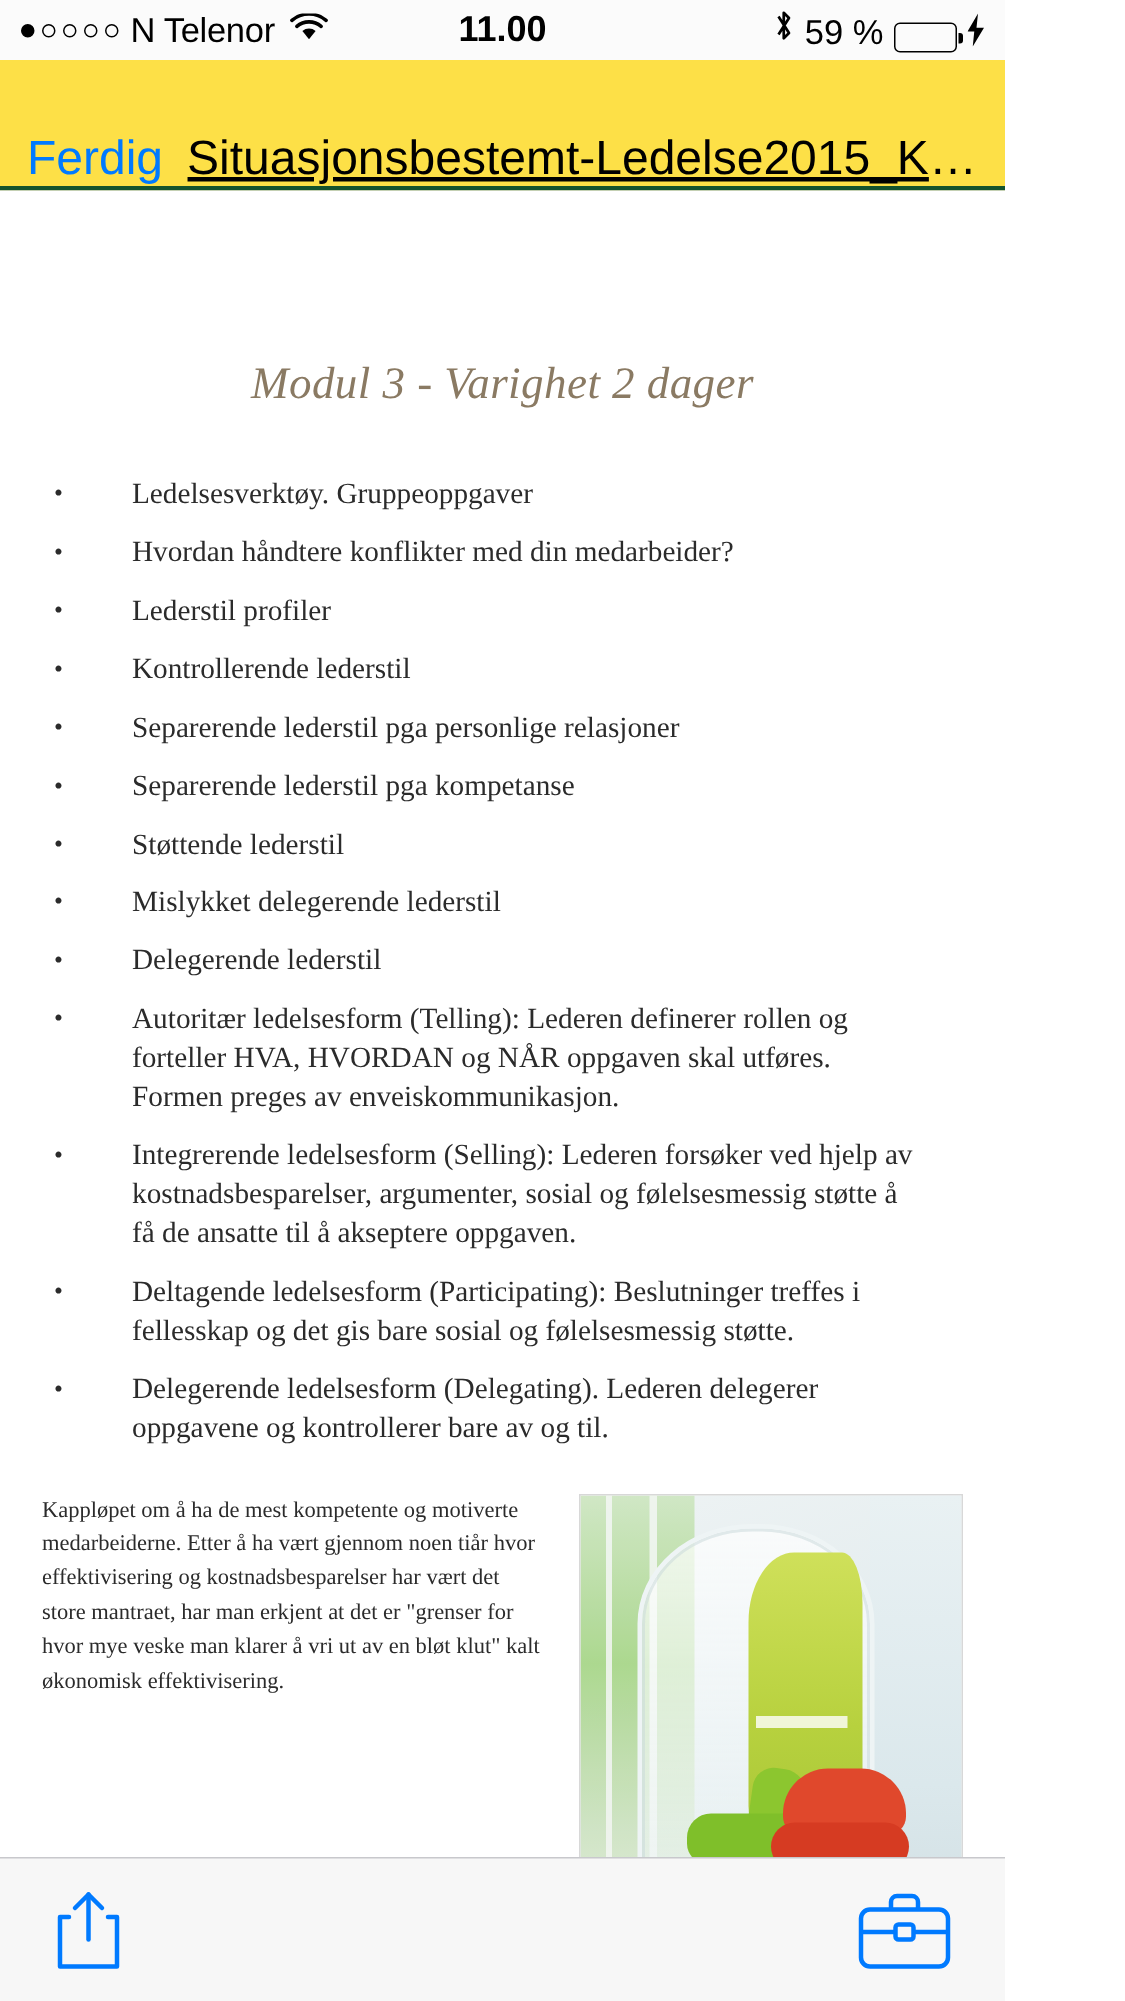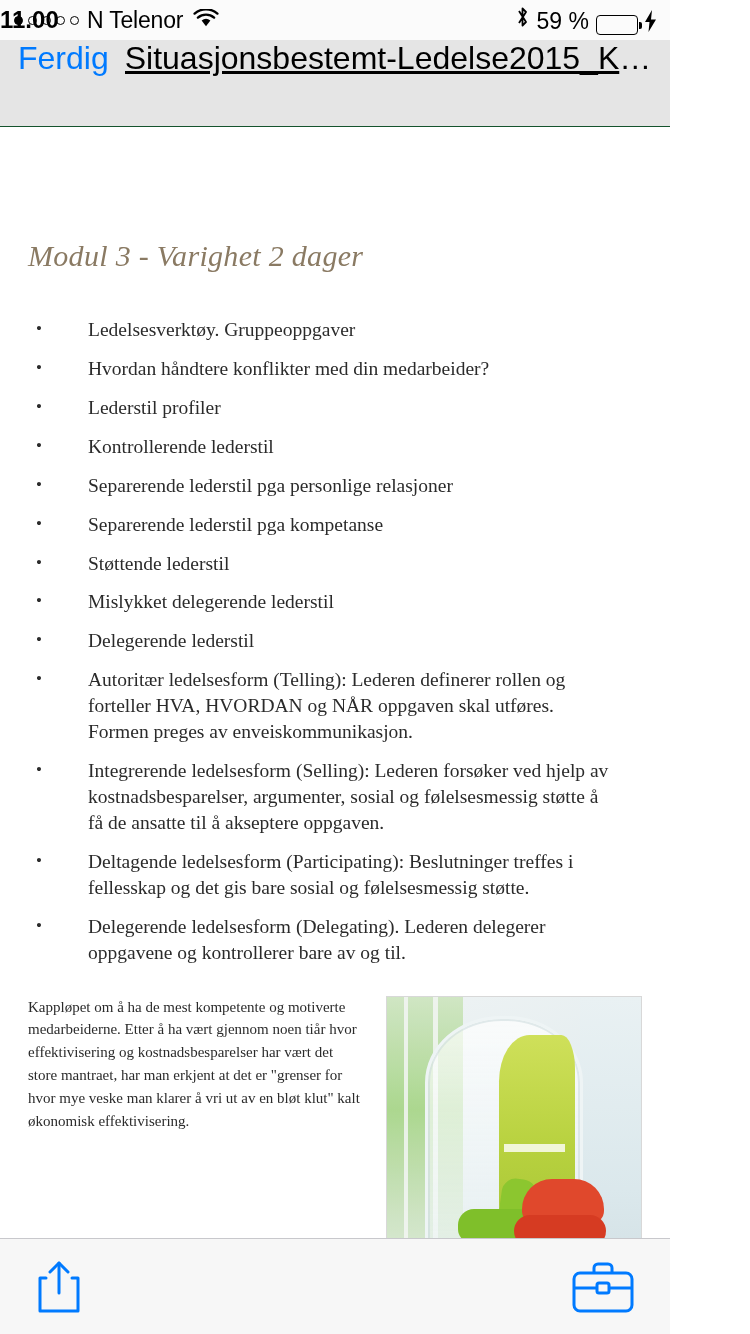--- a/index.html
+++ b/index.html
@@ -59,21 +59,21 @@
     letter-spacing: -0.2px;
     font-weight: 400;
   }
   .wifi-icon {
     margin-left: 2px;
     display: inline-block;
   }
   .status-center {
     position: absolute;
     left: 0; right: 0;
-    text-align: left;
+    text-align: center;
     font-size: 24px;
     font-weight: 600;
     pointer-events: none;
   }
   .status-right {
     display: flex;
     align-items: flex-end;
     gap: 7px;
     margin-left: auto;
     z-index: 2;
@@ -102,24 +102,24 @@
     height: 100%;
     background: #4cd964;
     border-radius: 2px;
   }
   .bolt { font-size: 20px; line-height: 1; }
 
   
   .navbar {
     flex: 0 0 87px;
     height: 87px;
-    background: #e5e5e5;
-    border-bottom: 1px solid #14532d;
-    display: flex;
-    align-items: flex-start;
+    background: #fde047;
+    border-bottom: 3px solid #14532d;
+    display: flex;
+    align-items: flex-end;
     padding: 0 18px;
     box-sizing: border-box;
     gap: 16px;
   }
   .nav-done {
     color: #007aff;
     font-size: 32px;
     font-weight: 400;
     white-space: nowrap;
     cursor: pointer;
@@ -338,21 +338,21 @@
   </div>
 
   <div class="navbar">
     <div class="nav-done">Ferdig</div>
     <div class="nav-title">Situasjonsbestemt-Ledelse2015_Ka...</div>
   </div>
 
   <div class="docarea">
     <div class="page">
 
-      <div class="doc-heading" style="color: rgb(138, 122, 99);">Modul 3 - Varighet 2 dager</div>
+      <div class="doc-heading" style="color: rgb(138, 122, 99); text-align: center;">Modul 3 - Varighet 2 dager</div>
 
       <ul class="bullets">
         <li>
           <span class="bul">•</span>
           <span class="txt">Ledelsesverktøy. Gruppeoppgaver</span>
         </li>
         <li>
           <span class="bul">•</span>
           <span class="txt">Hvordan håndtere konflikter med din medarbeider?</span>
         </li>

